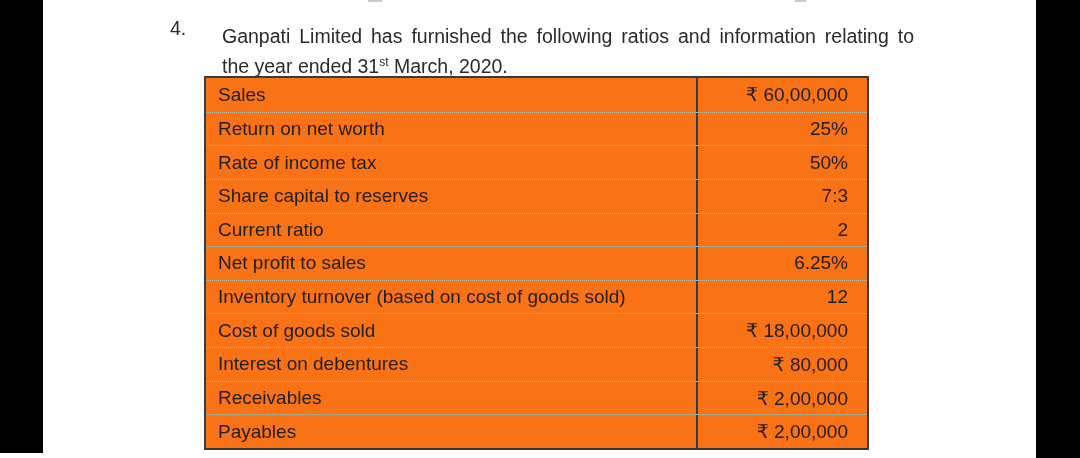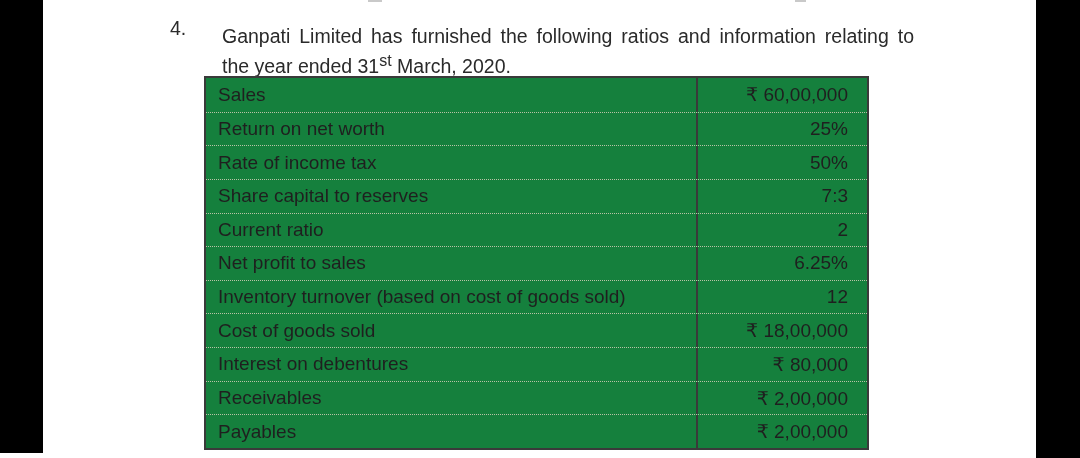--- a/index.html
+++ b/index.html
@@ -37,30 +37,30 @@
     position: absolute; left: 52px; top: 8px;
     width: 692px;
   }
   .q-line-1 {
     text-align: justify;
     text-align-last: justify;
     white-space: normal;
   }
   .q-line-2 { text-align: left; }
   .sup {
-    font-size: 16px;
+    font-size: 12px;
     vertical-align: super;
     line-height: 0;
   }
 
   .ratios-table {
     position: absolute;
     left: 204px; top: 76px;
     width: 665px; height: 374px;
-    background: #15803d;
+    background: #f97316;
     border: 2px solid #3a3a3a;
     display: grid;
     grid-template-rows: repeat(11, 1fr);
   }
   .t-row {
     display: grid;
     grid-template-columns: 1fr 171px;
     align-items: center;
   }
   .t-row + .t-row { border-top: 1px dotted #b9c3a6; }

